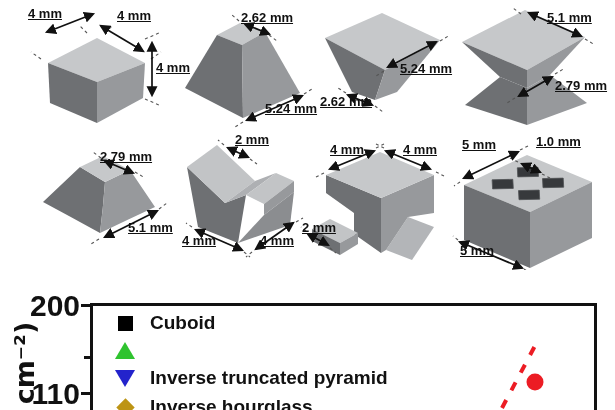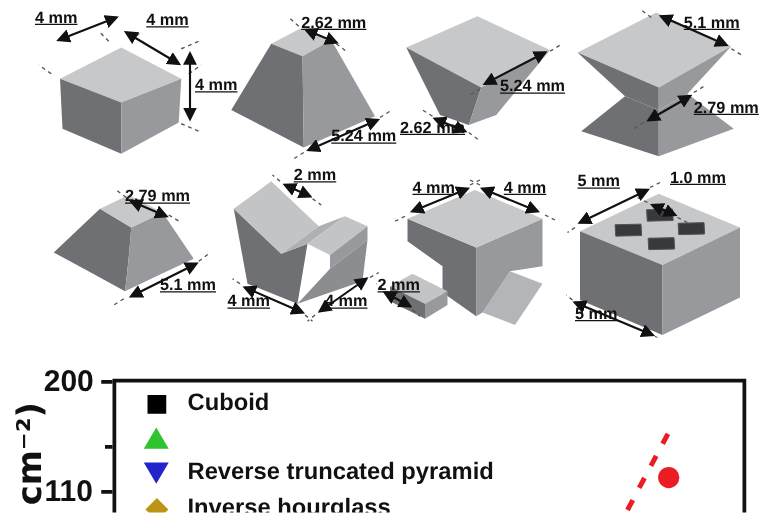--- a/index.html
+++ b/index.html
@@ -14,22 +14,22 @@
     white-space:nowrap;line-height:13px;text-decoration:underline;
   }
   
   .ylabel{
     position:absolute;left:-30px;top:345px;width:110px;height:36px;
     transform:rotate(-90deg);transform-origin:50% 50%;
     font-family:"DejaVu Sans",sans-serif;font-weight:bold;font-size:27px;
     color:#111;text-align:center;line-height:36px;
   }
   .ytick{
-    position:absolute;left:30px;width:50px;text-align:center;
-    font-weight:bold;font-size:24px;color:#111;line-height:22px;
+    position:absolute;left:30px;width:50px;text-align:right;
+    font-weight:bold;font-size:30px;color:#111;line-height:22px;
   }
   .plot-frame{
     position:absolute;left:90px;top:303px;width:501px;height:130px;
     border:3px solid #111;background:transparent;
   }
   .tickmark{position:absolute;background:#111;height:3px;}
   .lrow{position:absolute;left:112px;height:22px;display:flex;align-items:center;}
   .lmarkbox{width:26px;display:flex;justify-content:center;align-items:center;}
   .ltext{margin-left:12px;font-weight:bold;font-size:19px;color:#111;white-space:nowrap;}
   .sq{width:15px;height:15px;background:#000;}
@@ -290,21 +290,21 @@
 </div>
 <div class="lrow" style="top:339px">
   <span class="lmarkbox">
       <span class="tri-up"></span>
     </span>
 </div>
 <div class="lrow" style="top:367px">
   <span class="lmarkbox">
       <span class="tri-down"></span>
     </span>
-  <span class="ltext">Reverse truncated pyramid</span>
+  <span class="ltext">Inverse truncated pyramid</span>
 </div>
 <div class="lrow" style="top:396px">
   <span class="lmarkbox">
       <span class="dia"></span>
     </span>
   <span class="ltext">Inverse hourglass</span>
 </div>
 
 <svg class="redsvg" width="175" height="80">
   <line x1="62" y1="78" x2="97" y2="12" stroke="#ec1c24" stroke-width="4" stroke-dasharray="9 11"></line>

